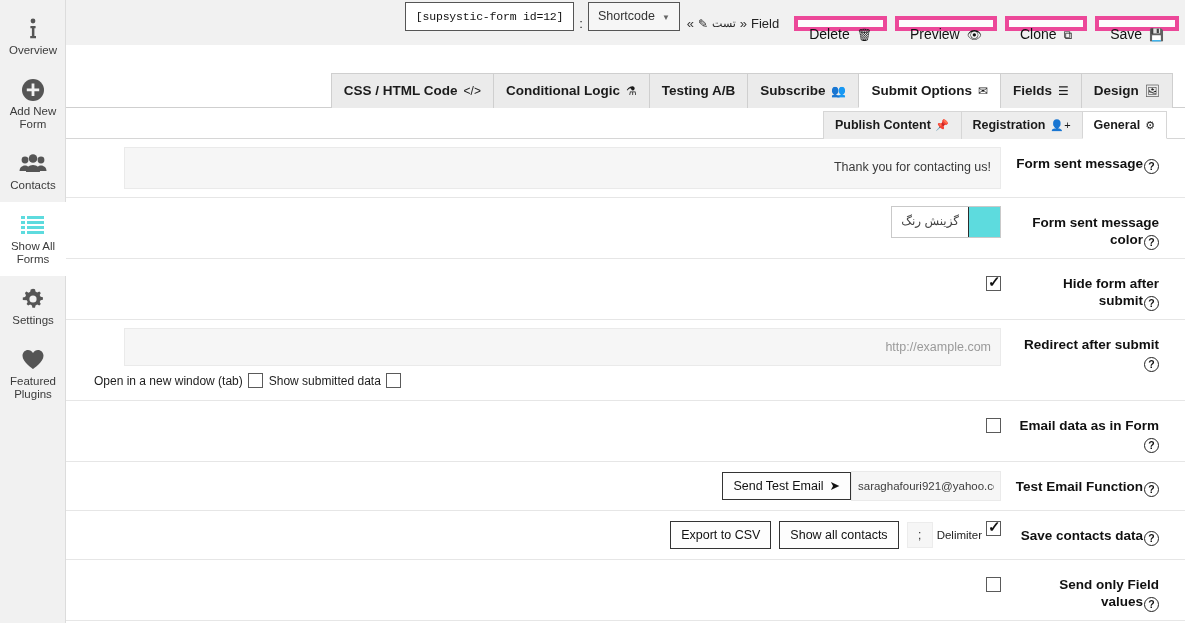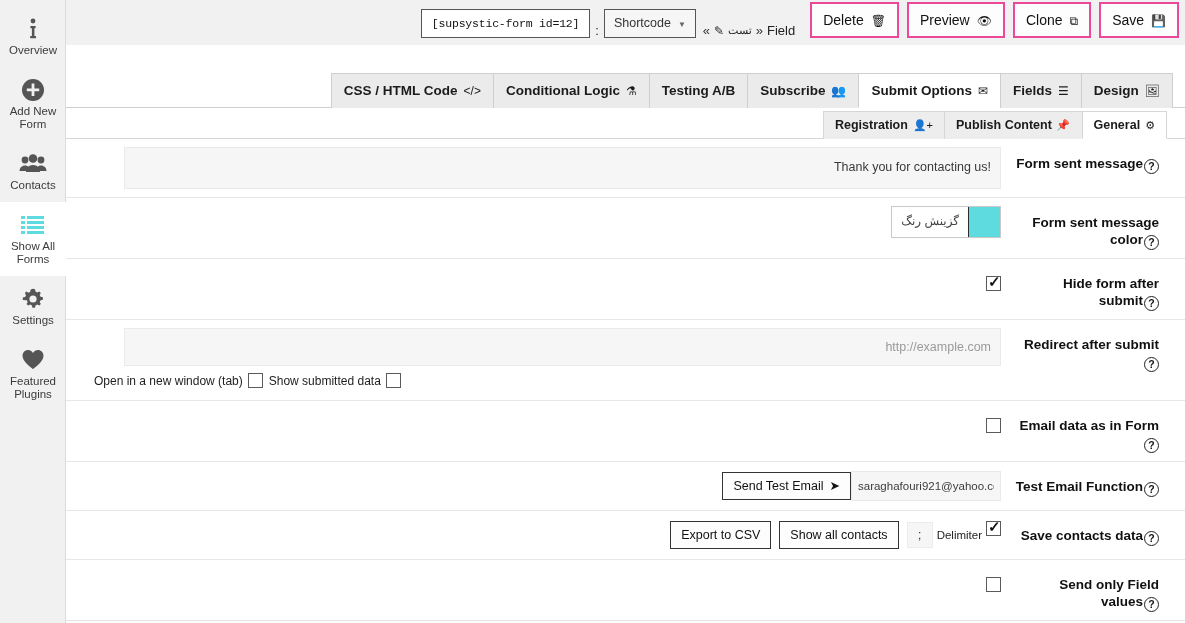--- a/index.html
+++ b/index.html
@@ -90,23 +90,23 @@
     padding: 0 7px;
     font-size: 13px;
     color: #222;
     white-space: nowrap;
     direction: ltr;
   }
   .edit-area .gl { color: #333; }
   .edit-area .pencil { font-size: 12px; }
   .edit-area .fname { font-size: 11px; }
   .tb-btn {
-    border: 2px solid #ec4899;
+    border: 4px solid #ec4899;
     background: #fdfdfd;
-    height: 36px; line-height: 28px;
+    height: 15px; line-height: 28px;
     padding: 0 11px;
     margin-left: 8px;
     font-size: 14px;
     color: #111;
     white-space: nowrap;
     cursor: pointer;
   }
   .tb-btn .bi { margin-left: 7px; font-size: 12px; }
 
   
@@ -419,22 +419,22 @@
       <div class="tab"><span>CSS / HTML Code</span><span class="ti">&lt;/&gt;</span></div>
       <div class="tab"><span>Conditional Logic</span><span class="ti">⚗</span></div>
       <div class="tab"><span>Testing A/B</span></div>
       <div class="tab"><span>Subscribe</span><span class="ti">👥</span></div>
       <div class="tab active"><span>Submit Options</span><span class="ti">✉</span></div>
       <div class="tab"><span>Fields</span><span class="ti">☰</span></div>
       <div class="tab"><span>Design</span><span class="ti">🖼</span></div>
     </div>
 
     <div class="subtabrow">
+      <div class="subtab"><span>Publish Content</span><span class="ti">📌</span></div>
       <div class="subtab"><span>Registration</span><span class="ti">👤+</span></div>
-      <div class="subtab"><span>Publish Content</span><span class="ti">📌</span></div>
       <div class="subtab active"><span>General</span><span class="ti">⚙</span></div>
       <div class="subtab-tail"></div>
     </div>
 
     <div class="rows">
 
       <div class="row">
         <div class="row-ctrl">
           <textarea class="txtarea" style="">!Thank you for contacting us</textarea>
         </div>

